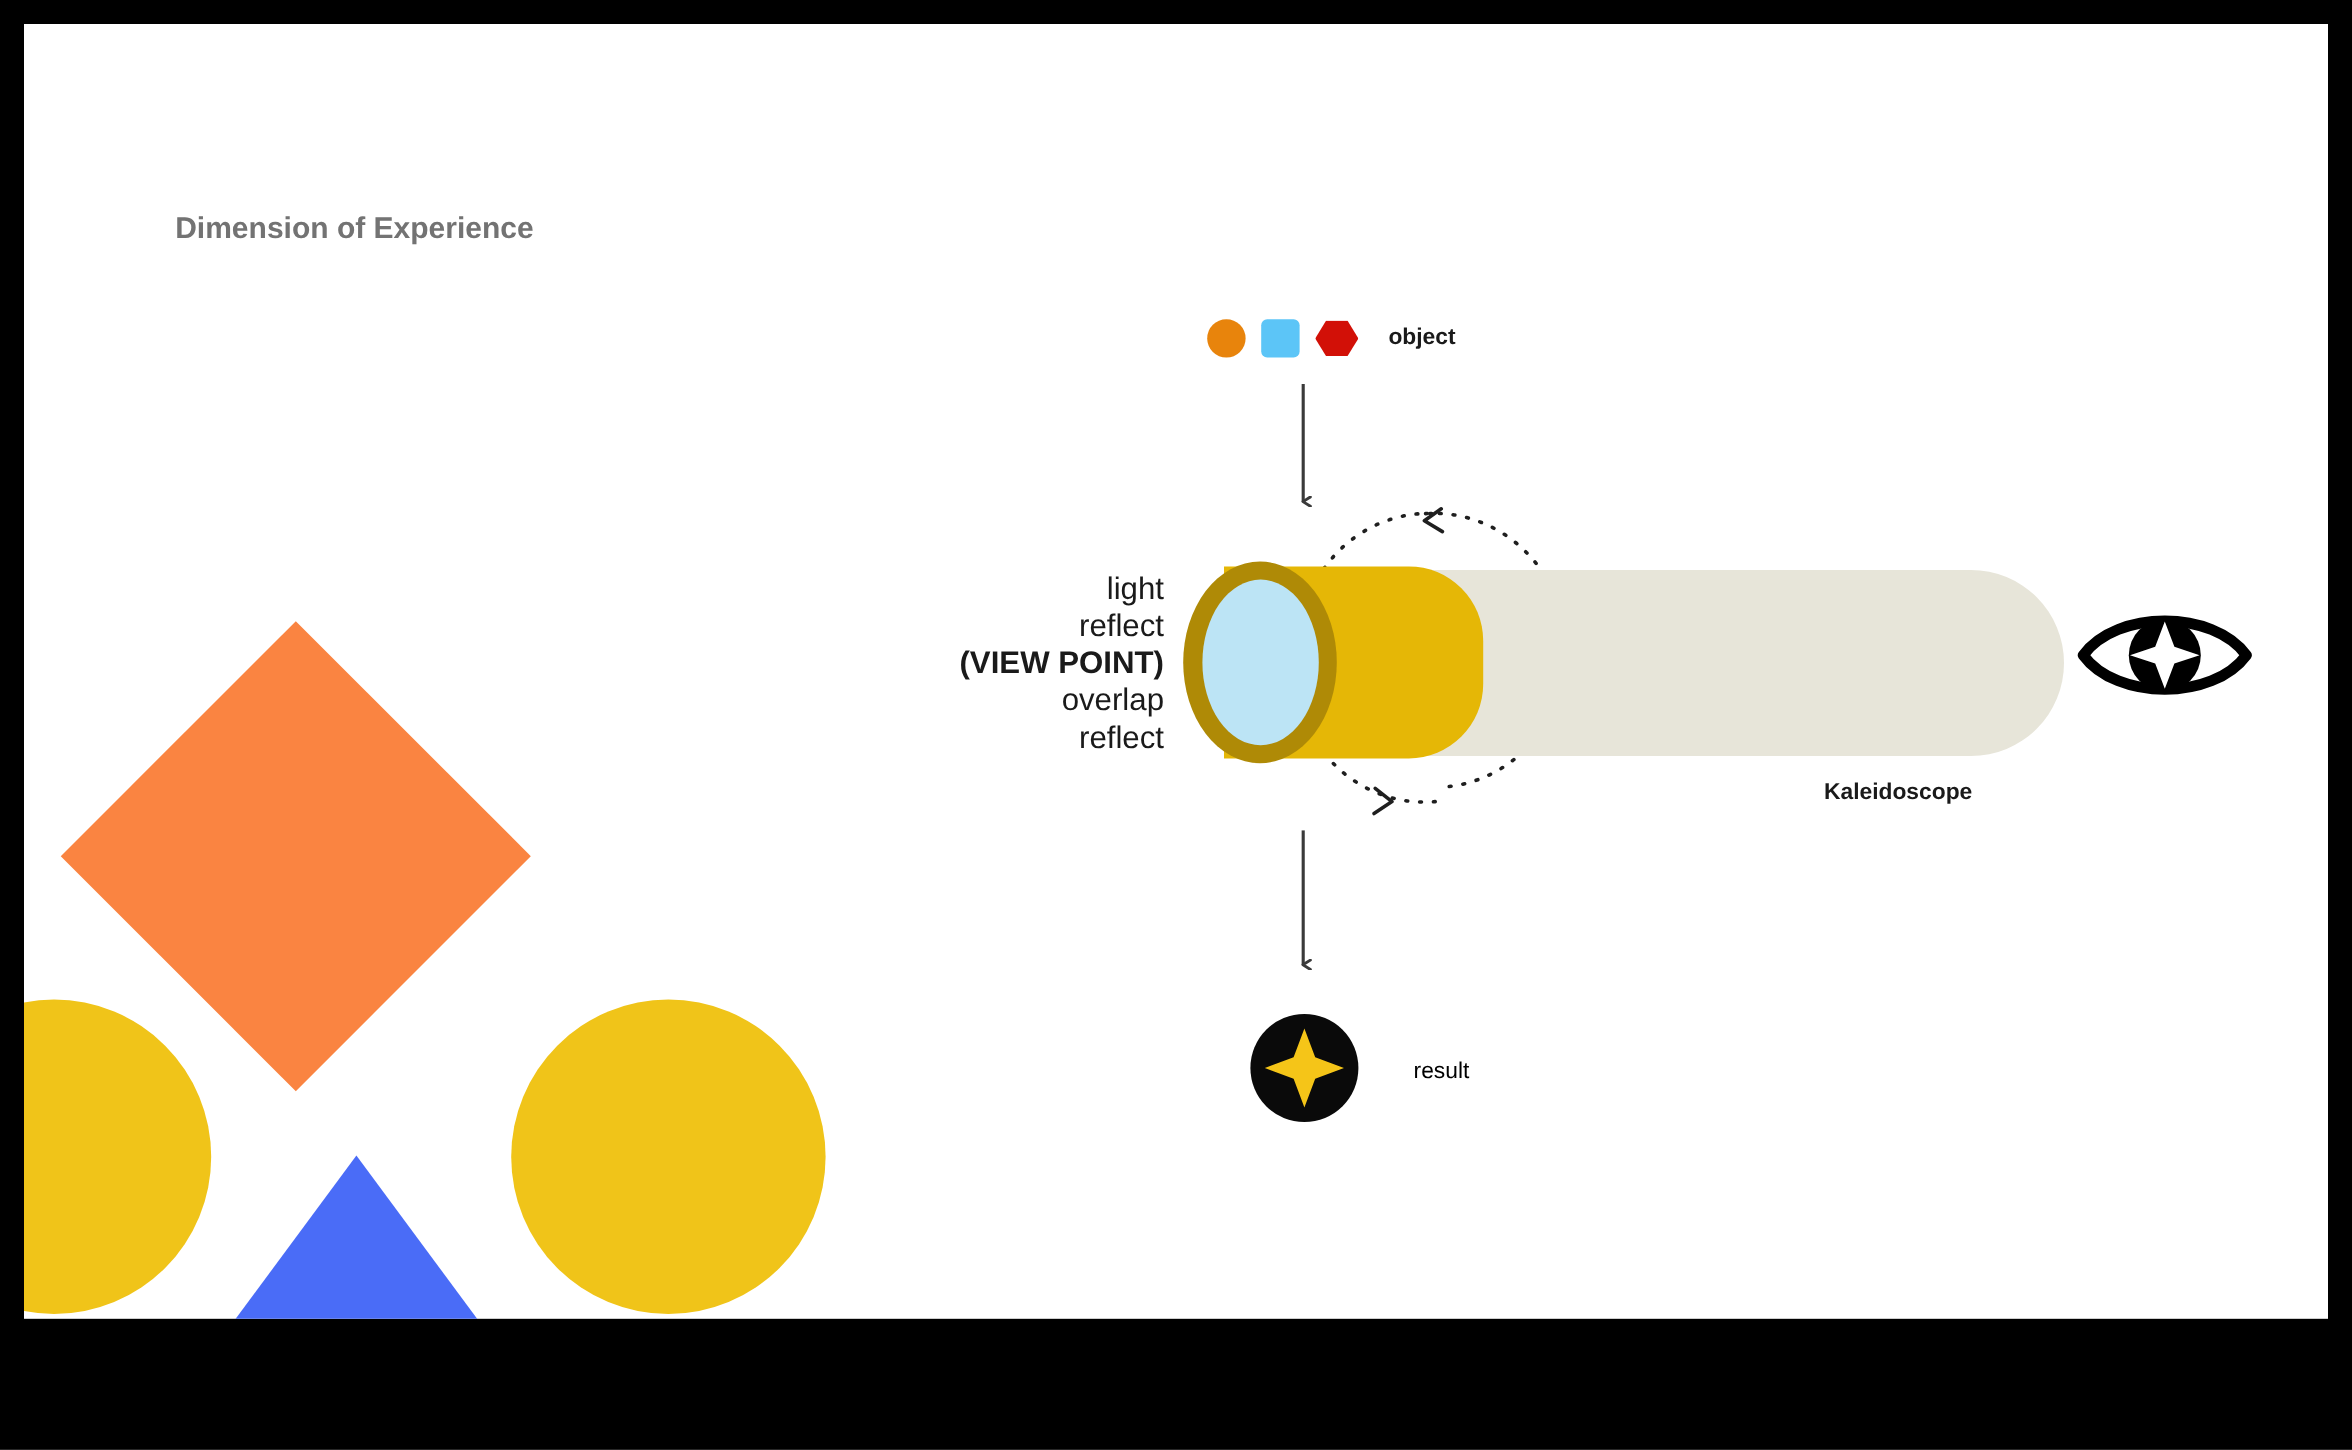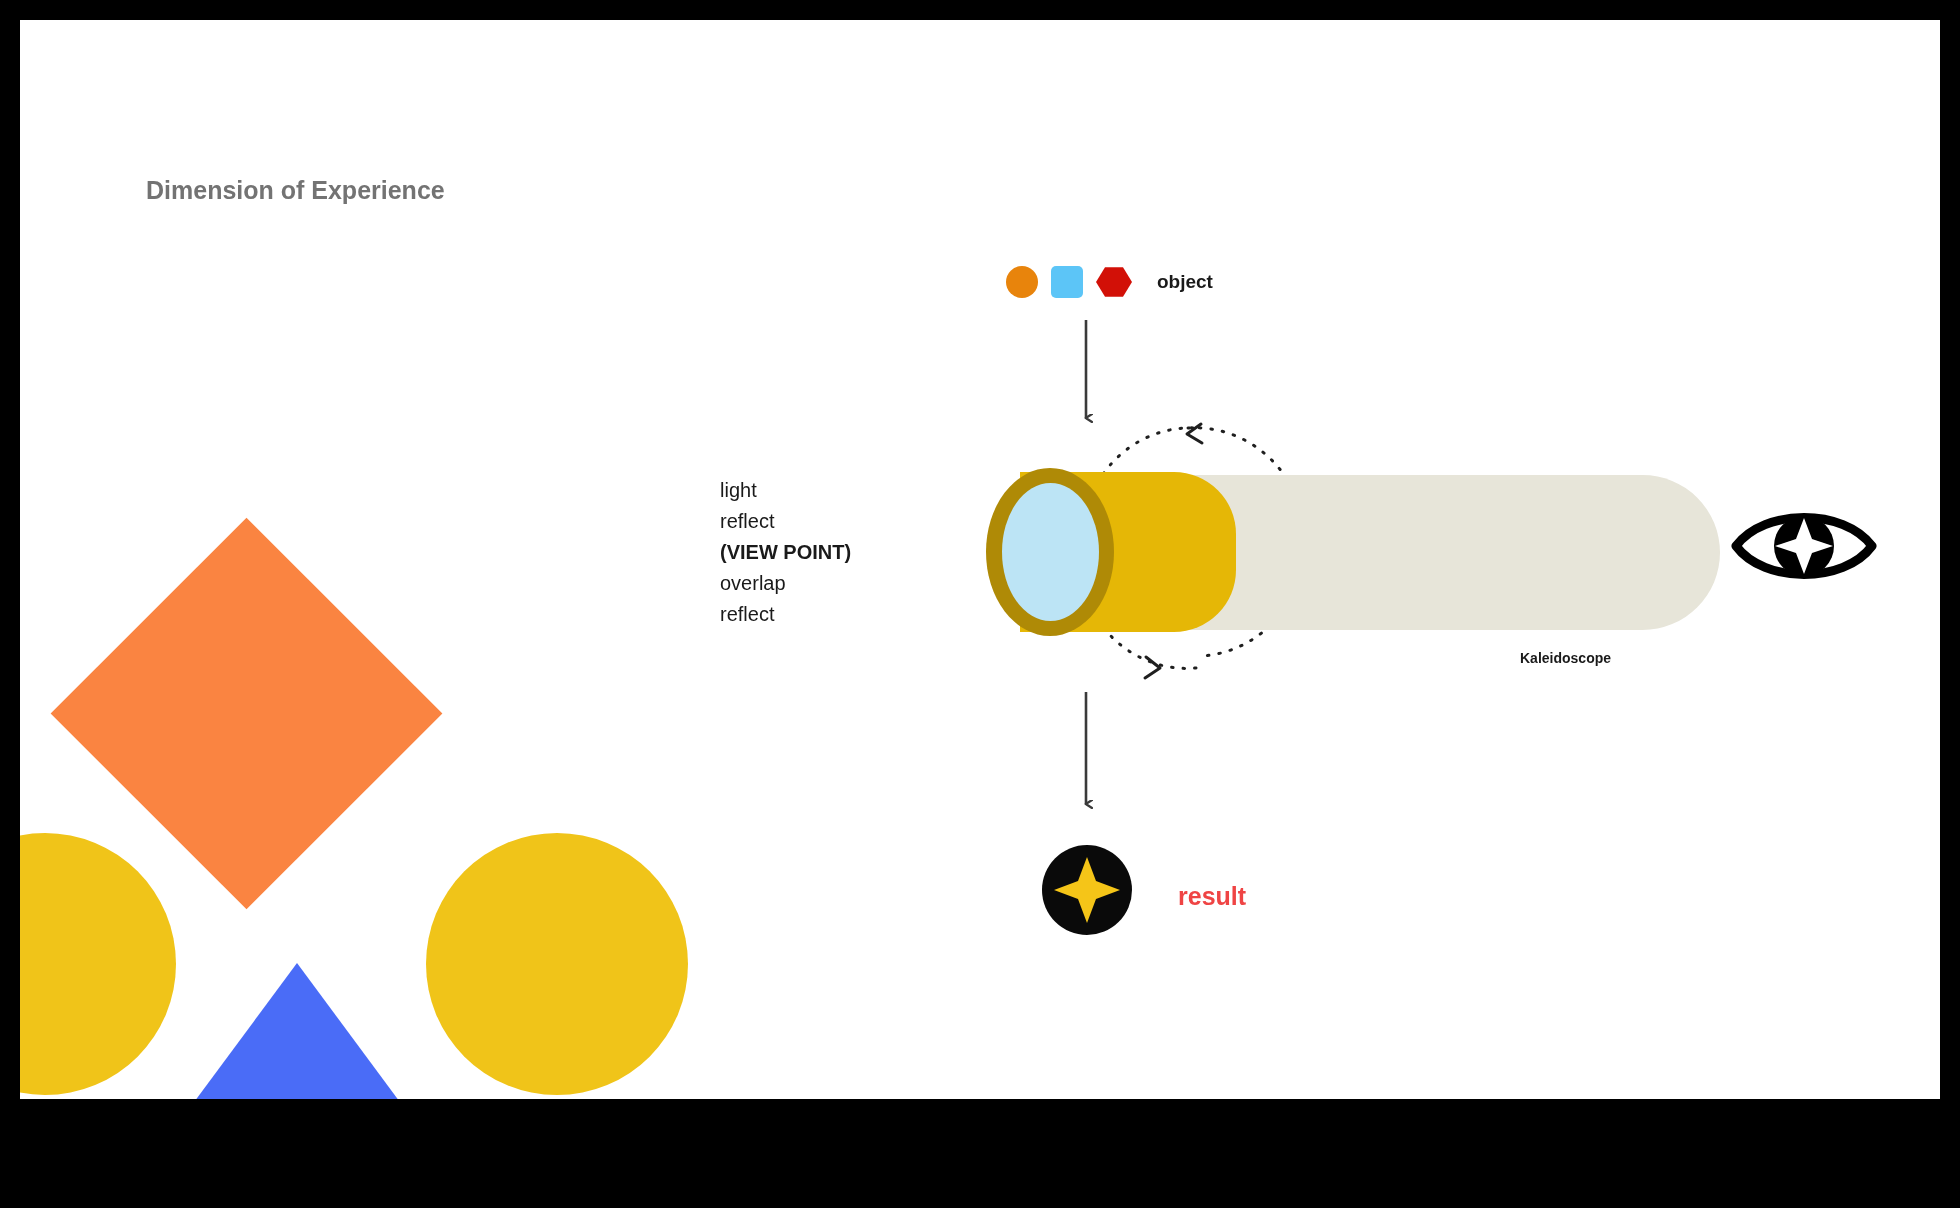--- a/index.html
+++ b/index.html
@@ -80,22 +80,22 @@
     width:36px; height:32px; background:#D21007;
     clip-path:polygon(25% 4%,75% 4%,100% 50%,75% 96%,25% 96%,0% 50%);
   }
   #object-label{
     margin-left:12px; font-size:19px; color:#1A1A1A; font-weight:bold;
   }
 
   
   #viewpoint-stack{
     position:absolute; left:700px; top:455px;
-    width:250px; text-align:left;
-    font-size:20px; line-height:31px; color:#1A1A1A;
+    width:250px; text-align:right;
+    font-size:26px; line-height:31px; color:#1A1A1A;
   }
   #viewpoint-stack .strong{ font-weight:bold; }
 
   
   #tube-body{
     position:absolute; left:1160px; top:455px;
     width:540px; height:155px;
     background:#E7E5D9;
     border-radius:0 78px 78px 0;
   }
@@ -112,42 +112,42 @@
     background:#AF8A06;
   }
   #lens-glass{
     position:absolute; left:982px; top:463px;
     width:97px; height:138px;
     border-radius:50%;
     background:#BCE4F5;
   }
   #kaleidoscope-label{
     position:absolute; left:1500px; top:630px;
-    font-size:14px; color:#1A1A1A; font-weight:bold;
+    font-size:19px; color:#1A1A1A; font-weight:bold;
   }
 
   
   #arrow-svg, #rotation-svg{
     position:absolute; left:0; top:0;
     width:1920px; height:1079px;
     pointer-events:none;
   }
 
   
   #eye-icon{ position:absolute; left:1710px; top:478px; }
 
   
   #result-badge{
     position:absolute; left:1022px; top:825px;
     width:90px; height:90px; border-radius:50%;
     background:#0A0A0A;
   }
   #result-label{
     position:absolute; left:1158px; top:862px;
-    font-size:25px; color:#ef4444; font-weight:bold;
+    font-size:19px; color:#000000; font-weight:normal;
   }
 </style>
 </head>
 <body>
 
 <div id="slide-frame">
 
   <div id="deco-layer">
     <div id="deco-circle-left"></div>
     <div id="deco-circle-right"></div>

